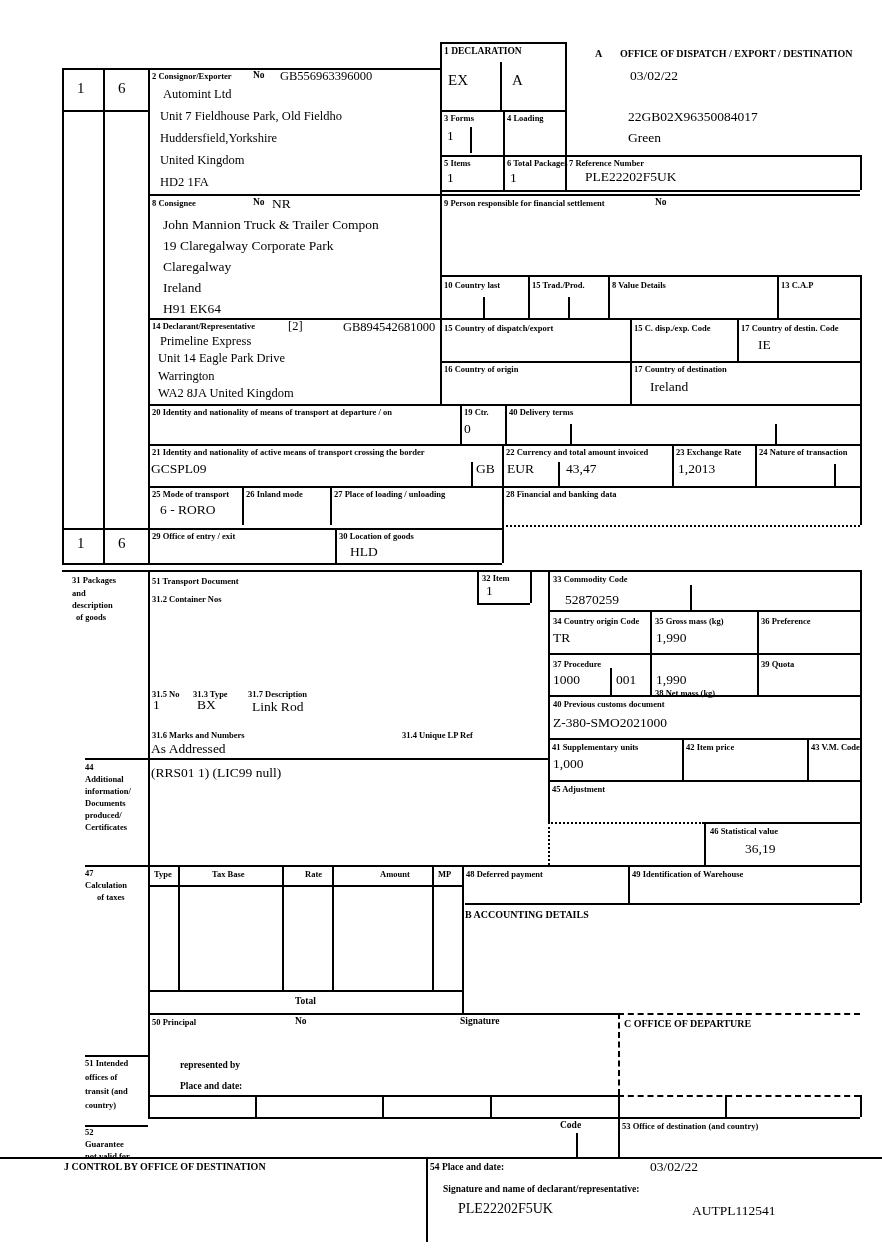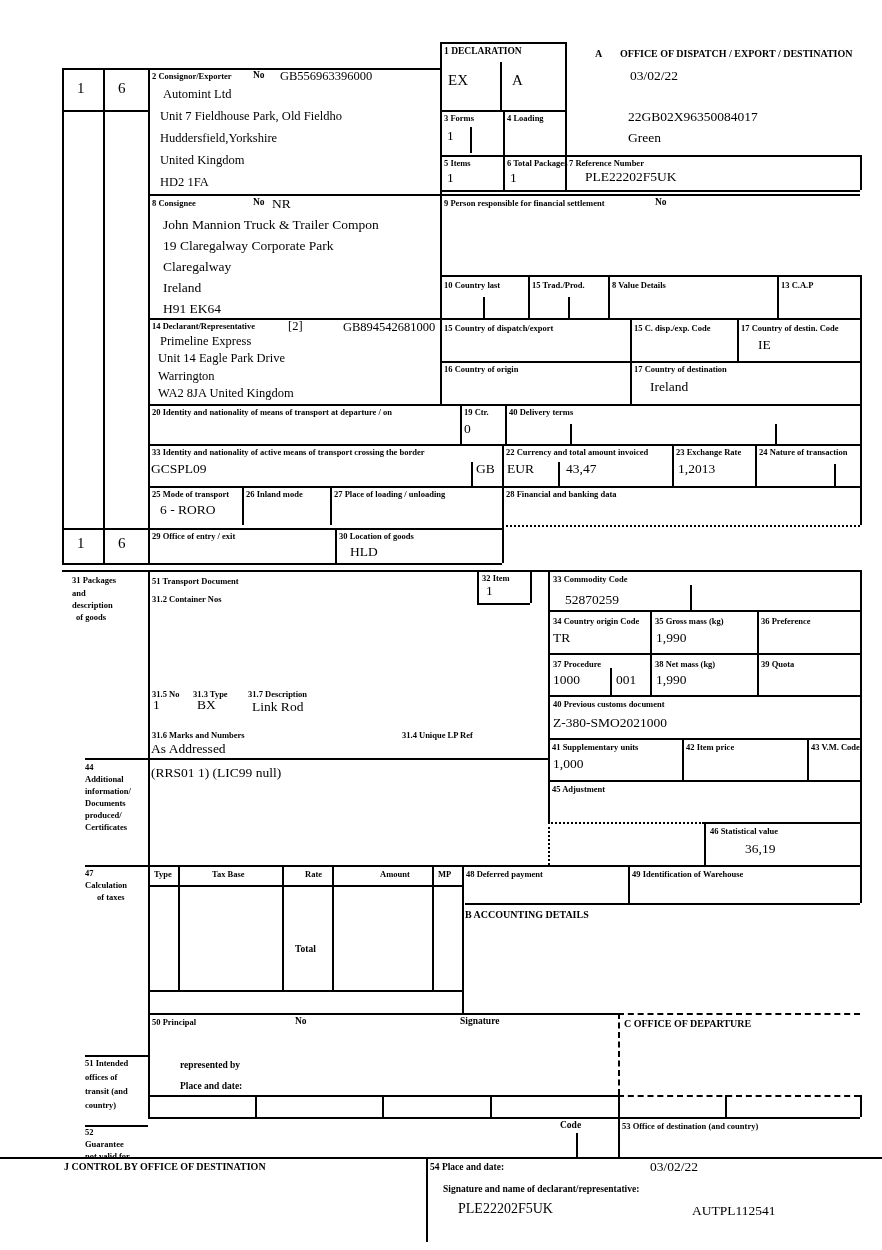--- a/index.html
+++ b/index.html
@@ -184,21 +184,21 @@
   <span class="val" style="left:758px;top:337px">IE</span>
   <span class="lbl" style="left:444px;top:364px">16 Country of origin</span>
   <span class="lbl" style="left:634px;top:364px">17 Country of destination</span>
   <span class="val" style="left:650px;top:379px">Ireland</span>
 
   <span class="lbl" style="left:152px;top:407px">20 Identity and nationality of means of transport at departure / on</span>
   <span class="lbl" style="left:464px;top:407px">19 Ctr.</span>
   <span class="val" style="left:464px;top:421px">0</span>
   <span class="lbl" style="left:509px;top:407px">40 Delivery terms</span>
 
-  <span class="lbl" style="left:152px;top:447px">33 Identity and nationality of active means of transport crossing the border</span>
+  <span class="lbl" style="left:152px;top:447px">21 Identity and nationality of active means of transport crossing the border</span>
   <span class="val" style="left:151px;top:461px">GCSPL09</span>
   <span class="val" style="left:476px;top:461px">GB</span>
   <span class="lbl" style="left:506px;top:447px">22 Currency and total amount invoiced</span>
   <span class="val" style="left:507px;top:461px">EUR</span>
   <span class="val" style="left:566px;top:461px">43,47</span>
   <span class="lbl" style="left:676px;top:447px">23 Exchange Rate</span>
   <span class="val" style="left:678px;top:461px">1,2013</span>
   <span class="lbl" style="left:759px;top:447px">24 Nature of transaction</span>
 
   <span class="lbl" style="left:152px;top:489px">25 Mode of transport</span>
@@ -232,21 +232,21 @@
   <span class="lbl" style="left:553px;top:574px">33 Commodity Code</span>
   <span class="val" style="left:565px;top:592px">52870259</span>
   <span class="lbl" style="left:553px;top:616px">34 Country origin Code</span>
   <span class="val" style="left:553px;top:630px">TR</span>
   <span class="lbl" style="left:655px;top:616px">35 Gross mass (kg)</span>
   <span class="val" style="left:656px;top:630px">1,990</span>
   <span class="lbl" style="left:761px;top:616px">36 Preference</span>
   <span class="lbl" style="left:553px;top:659px">37 Procedure</span>
   <span class="val" style="left:553px;top:672px">1000</span>
   <span class="val" style="left:616px;top:672px">001</span>
-  <span class="lbl" style="left:655px;top:659px">38 Net mass (kg)</span>
+  <span class="lbl" style="left:655px;top:688px">38 Net mass (kg)</span>
   <span class="val" style="left:656px;top:672px">1,990</span>
   <span class="lbl" style="left:761px;top:659px">39 Quota</span>
   <span class="lbl" style="left:553px;top:699px">40 Previous customs document</span>
   <span class="val" style="left:553px;top:715px">Z-380-SMO2021000</span>
   <span class="lbl" style="left:552px;top:742px">41 Supplementary units</span>
   <span class="val" style="left:553px;top:756px">1,000</span>
   <span class="lbl" style="left:686px;top:742px">42 Item price</span>
   <span class="lbl" style="left:811px;top:742px">43 V.M. Code</span>
   <span class="lbl" style="left:552px;top:784px">45 Adjustment</span>
   <span class="lbl" style="left:710px;top:826px">46 Statistical value</span>
@@ -261,21 +261,21 @@
   <span class="val" style="left:151px;top:765px">(RRS01 1) (LIC99 null)</span>
 
   <span class="lbl" style="left:85px;top:868px">47</span>
   <span class="lbl" style="left:85px;top:880px">Calculation</span>
   <span class="lbl" style="left:97px;top:892px">of taxes</span>
   <span class="lbl" style="left:154px;top:869px">Type</span>
   <span class="lbl" style="left:212px;top:869px">Tax Base</span>
   <span class="lbl" style="left:305px;top:869px">Rate</span>
   <span class="lbl" style="left:380px;top:869px">Amount</span>
   <span class="lbl" style="left:438px;top:869px">MP</span>
-  <span class="lb2" style="left:295px;top:944px">Total</span>
+  <span class="lb2" style="left:295px;top:996px">Total</span>
 
   <span class="lbl" style="left:466px;top:869px">48 Deferred payment</span>
   <span class="lbl" style="left:632px;top:869px">49 Identification of Warehouse</span>
   <span class="hdr" style="left:465px;top:909px">B ACCOUNTING DETAILS</span>
 
   <span class="lbl" style="left:152px;top:1017px">50 Principal</span>
   <span class="lb2" style="left:295px;top:1016px">No</span>
   <span class="lb2" style="left:460px;top:1016px">Signature</span>
   <span class="lb2" style="left:180px;top:1060px">represented by</span>
   <span class="lb2" style="left:180px;top:1081px">Place and date:</span>

